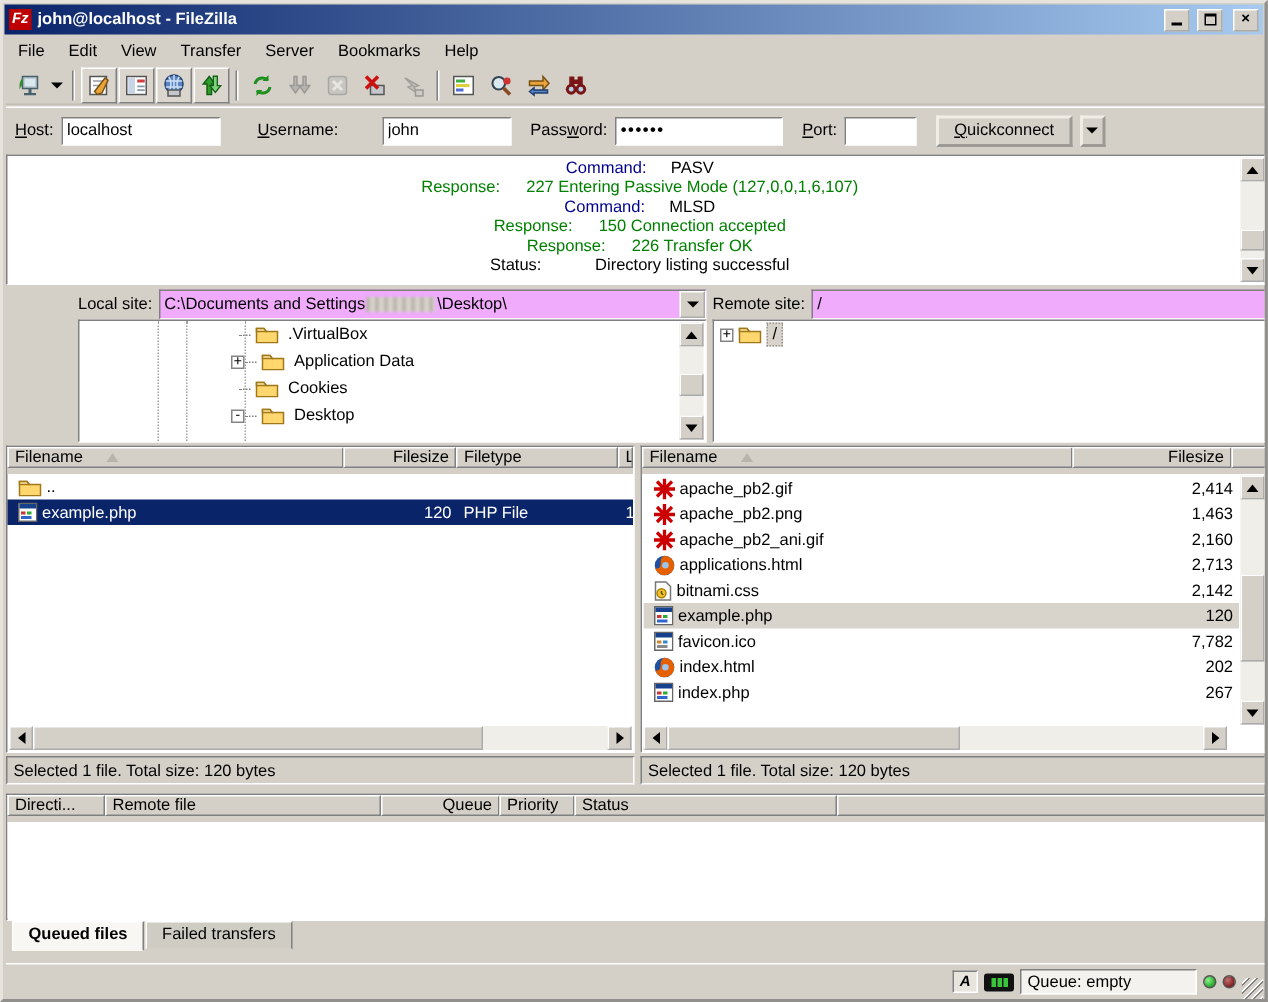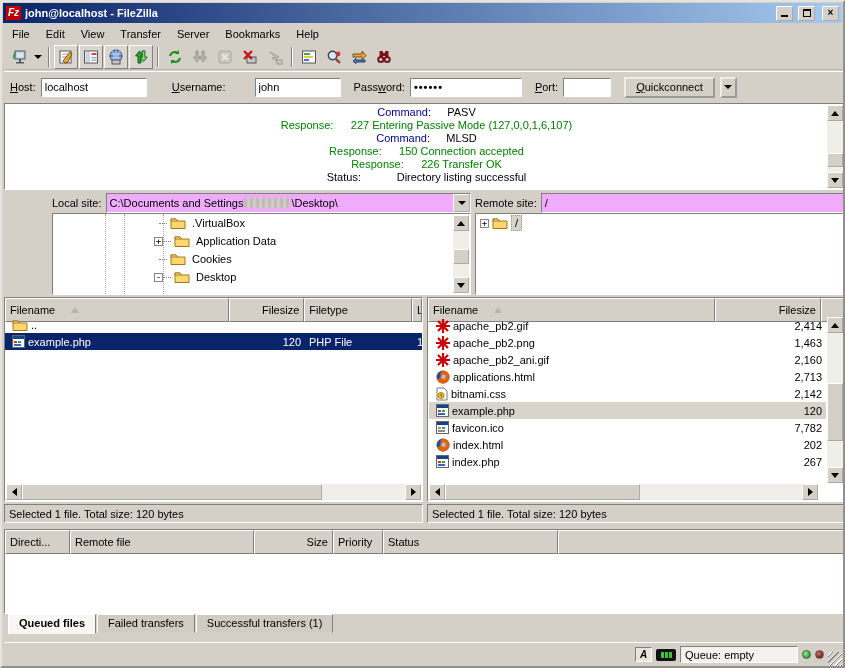--- a/index.html
+++ b/index.html
@@ -79,21 +79,21 @@
     line-height:7px;text-align:center;flex:0 0 auto;font-family:"DejaVu Sans Mono",monospace;}
   .dots{border-top:1px dotted #808080;width:8px;height:0;flex:0 0 auto;}
   .vline{position:absolute;top:0;bottom:0;border-left:1px dotted #a0a0a0;}
   .tlabel{padding:1px 3px;white-space:nowrap;}
   .tlabel.sel{background:#d8d4cc;border:1px dotted #9a968e;}
   .ficon{flex:0 0 auto;margin:0 3px;}
   
   .listpane{position:absolute;background:#fff;border:1px solid;border-color:#808080 #fff #fff #808080;}
   .lhead{display:flex;height:18px;background:#d4d0c8;}
   .hc{border:1px solid;border-color:#fff #808080 #808080 #fff;background:#d4d0c8;
-    padding:0 4px;display:flex;align-items:center;height:24px;overflow:hidden;white-space:nowrap;}
+    padding:0 4px;display:flex;align-items:center;height:14px;overflow:hidden;white-space:nowrap;}
   .hc.right{justify-content:flex-end;}
   .sort{width:0;height:0;border-left:4px solid transparent;border-right:4px solid transparent;
     border-bottom:6px solid #b8b4ac;margin-left:16px;}
   .lrow{height:17px;display:flex;align-items:center;white-space:nowrap;}
   .lrow .cell{padding:0 4px;overflow:hidden;display:flex;align-items:center;height:17px;}
   .lrow .cell.right{justify-content:flex-end;}
   .lrow.sel-active{background:#0a246a;color:#fff;}
   .lrow.sel-inactive{background:#d8d4cc;}
   .statusstrip{position:absolute;height:19px;background:#d4d0c8;
     border:1px solid;border-color:#808080 #fff #fff #808080;display:flex;align-items:center;padding:0 4px;}
@@ -593,37 +593,36 @@
 
   <div class="queue">
     <div class="lhead">
       <div class="hc" style="width:65px">
           <span>Directi...</span>
         </div>
       <div class="hc" style="width:184px">
           <span>Remote file</span>
         </div>
       <div class="hc right" style="width:79px">
-          <span>Size</span>
+          <span>Queue</span>
         </div>
       <div class="hc" style="width:50px">
           <span>Priority</span>
         </div>
       <div class="hc" style="width:175px">
           <span>Status</span>
         </div>
       <div class="hc" style="flex:1"></div>
     </div>
     <div style="height:64px;background:#fff"></div>
   </div>
 
   <div class="tabsrow">
     <div class="tab active">Queued files</div>
     <div class="tab">Failed transfers</div>
-    <div class="tab">Successful transfers (1)</div>
   </div>
 
   <div class="statusbar">
     <div class="dtype sunken">A</div>
     <div class="speedbadge">
         <i></i>
         <i></i>
         <i></i>
       </div>
     <div class="queuebox sunken">

